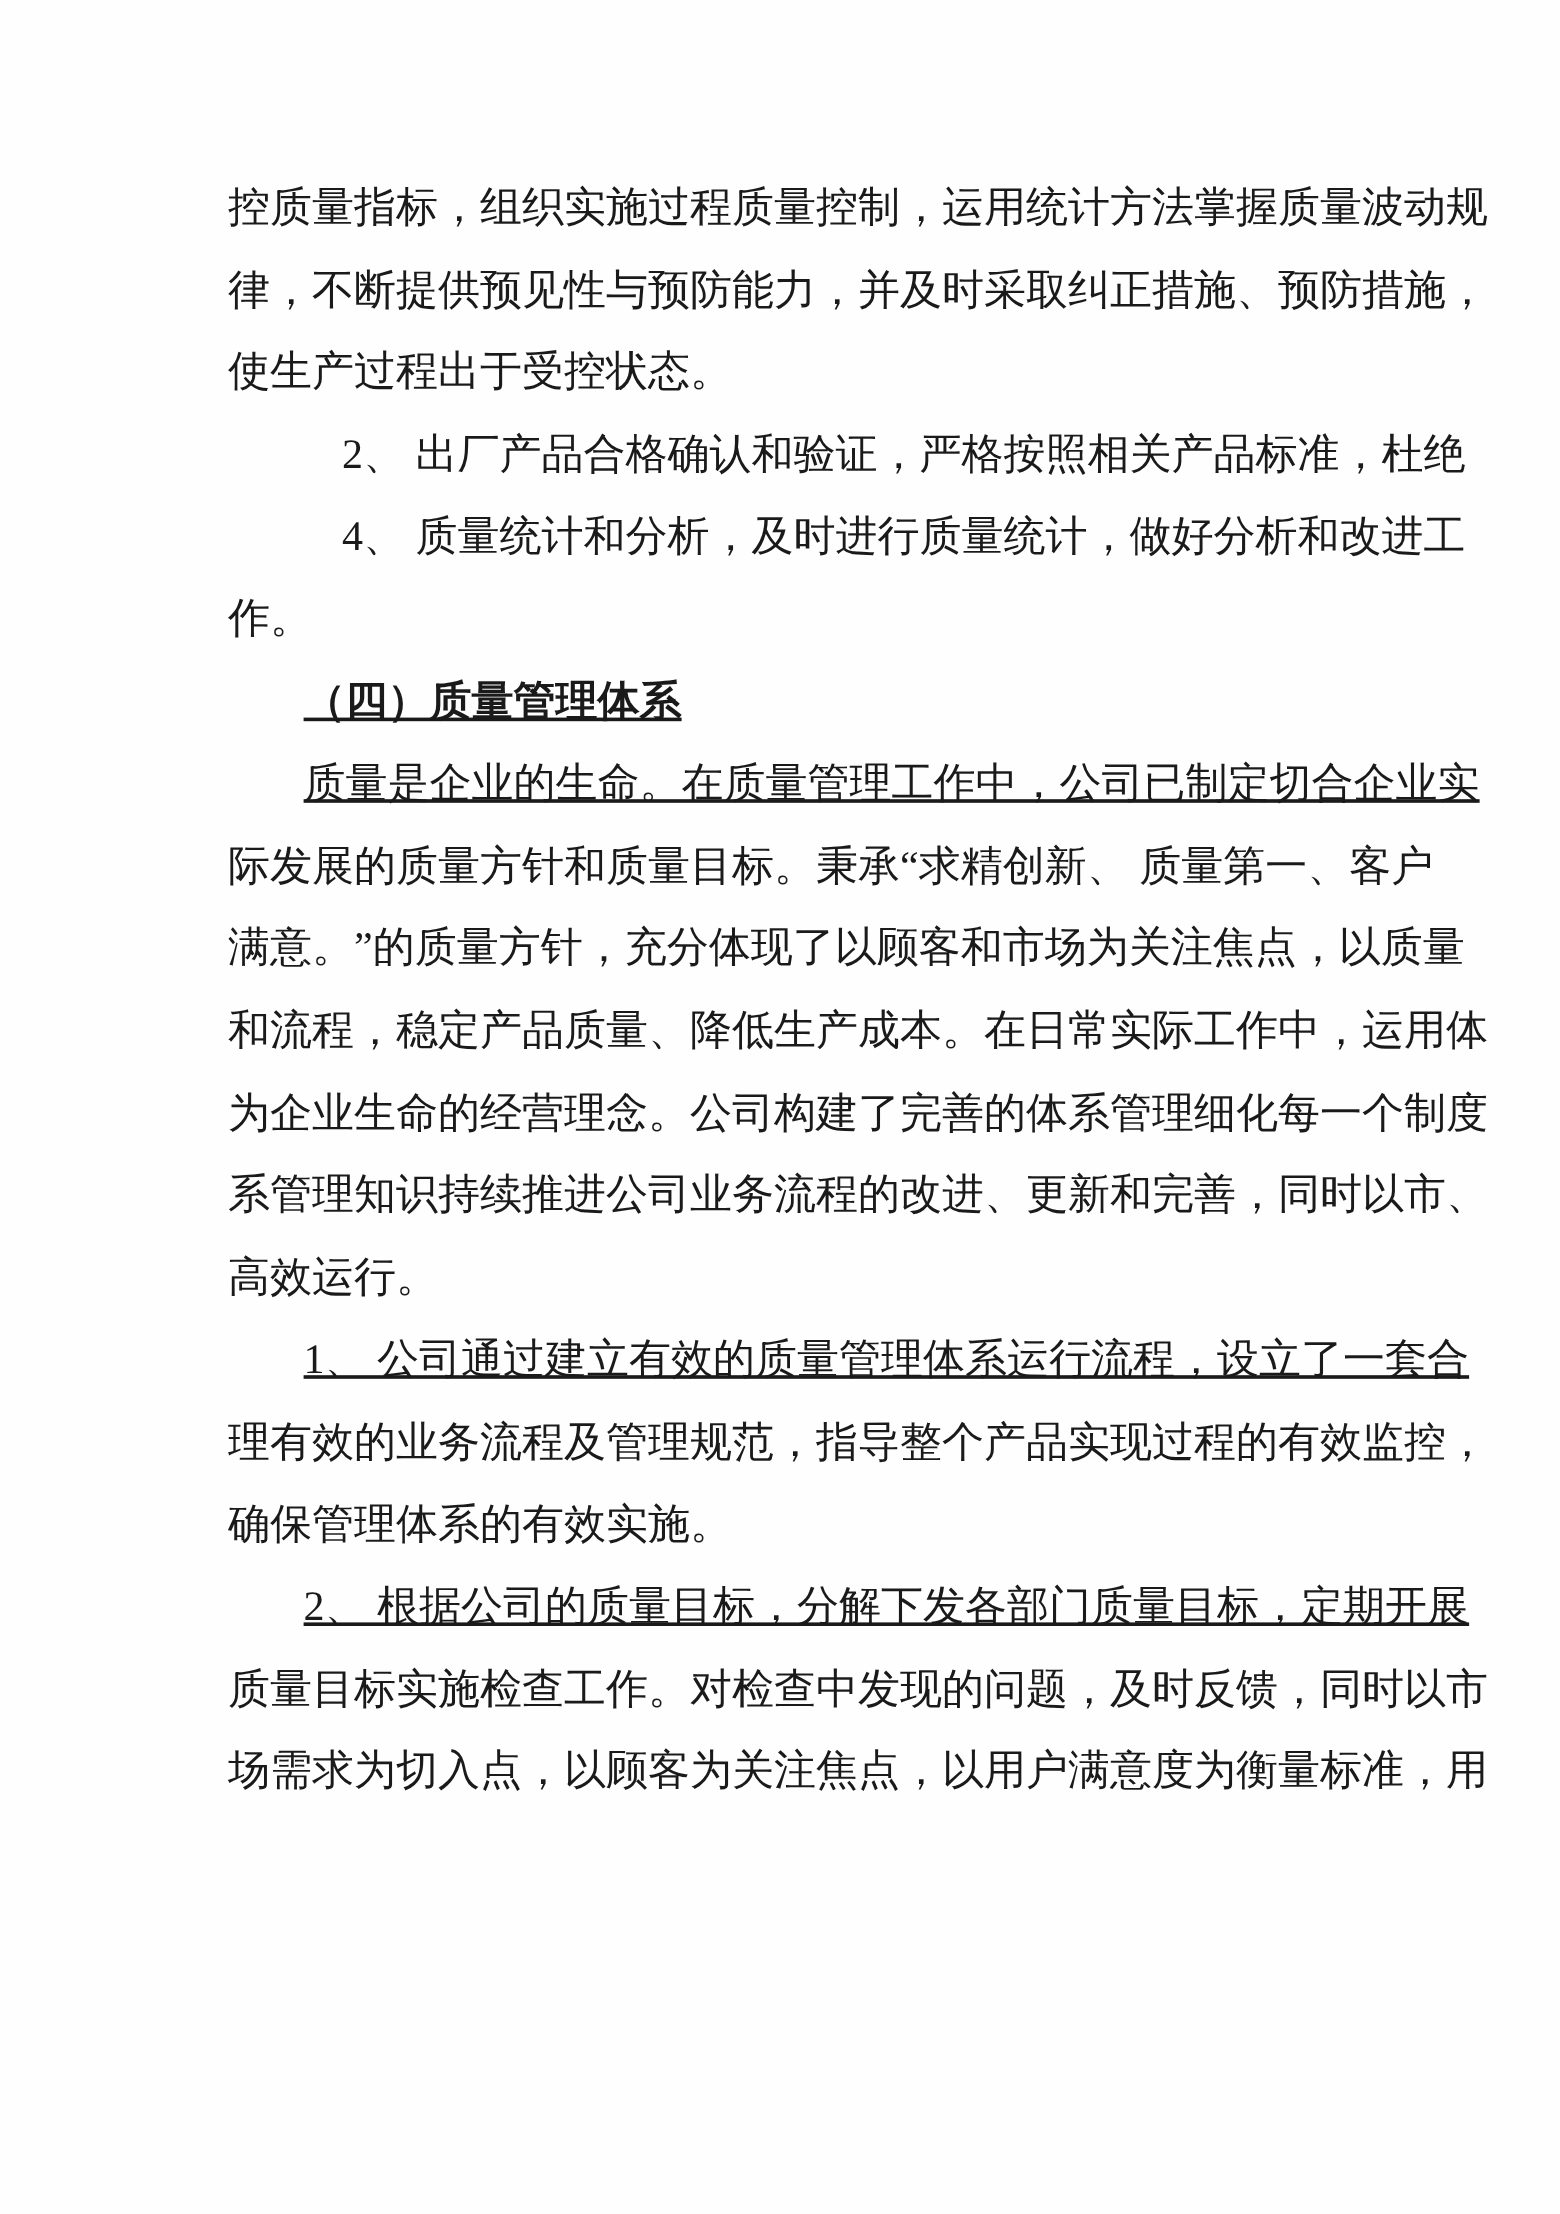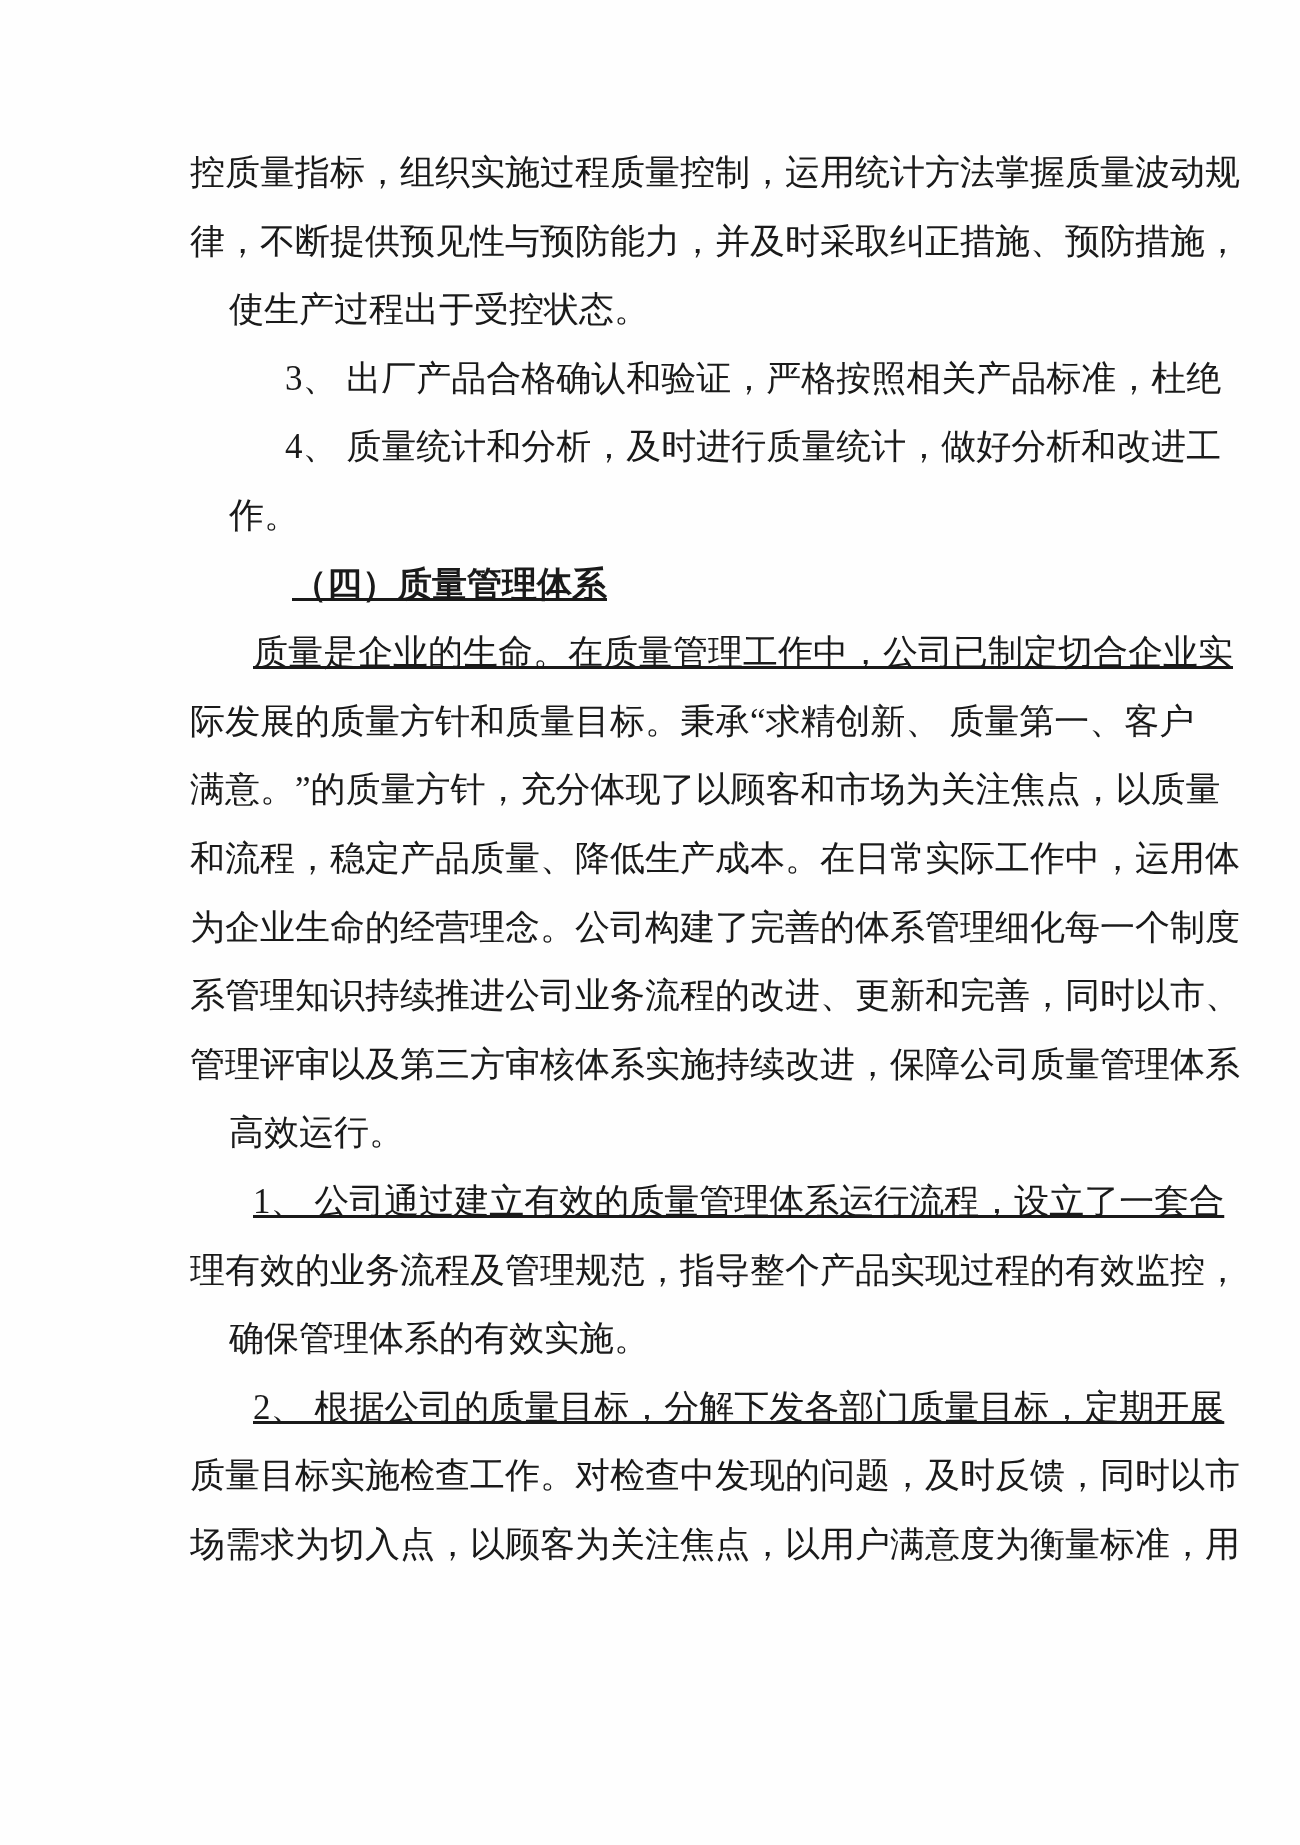--- a/index.html
+++ b/index.html
@@ -26,47 +26,45 @@
   }
   .line {
     height: 68.6px;
     white-space: nowrap;
     text-align: justify;
     text-align-last: justify;
   }
   .line.plain {
     text-align: left;
     text-align-last: left;
-    margin-left: 39px;
   }
   .ind2 { text-indent: 63px; text-decoration: underline; }
   .ind3 { text-indent: 95px; }
   .bold { font-weight: bold; }
   .wide { width: 1020px; }
 </style>
 </head>
 <body>
 
 <div class="page" style="background: rgb(254, 254, 254);">
   <div class="body-text" style="color: rgb(26, 26, 26);">
 
   <div class="line">控质量指标，组织实施过程质量控制，运用统计方法掌握质量波动规</div>
       <div class="line">律，不断提供预见性与预防能力，并及时采取纠正措施、预防措施，</div>
       <div class="line plain">使生产过程出于受控状态。</div>
-      <div class="line ind3">3、 出厂产品合格确认和验证，严格按照相关产品标准，杜绝</div>
+      <div class="line ind3">2、 出厂产品合格确认和验证，严格按照相关产品标准，杜绝</div>
       <div class="line ind3">4、 质量统计和分析，及时进行质量统计，做好分析和改进工</div>
       <div class="line plain">作。</div>
       <div class="line plain ind2 bold">（四）质量管理体系</div>
       <div class="line ind2">质量是企业的生命。在质量管理工作中，公司已制定切合企业实</div>
       <div class="line">际发展的质量方针和质量目标。秉承“求精创新、 质量第一、客户</div>
       <div class="line">满意。”的质量方针，充分体现了以顾客和市场为关注焦点，以质量</div>
       <div class="line">和流程，稳定产品质量、降低生产成本。在日常实际工作中，运用体</div>
       <div class="line">为企业生命的经营理念。公司构建了完善的体系管理细化每一个制度</div>
       <div class="line wide">系管理知识持续推进公司业务流程的改进、更新和完善，同时以市、</div>
-      <div class="line wide">管理评审以及第三方审核体系实施持续改进，保障公司质量管理体系</div>
       <div class="line plain">高效运行。</div>
       <div class="line ind2">1、 公司通过建立有效的质量管理体系运行流程，设立了一套合</div>
       <div class="line">理有效的业务流程及管理规范，指导整个产品实现过程的有效监控，</div>
       <div class="line plain">确保管理体系的有效实施。</div>
       <div class="line ind2">2、 根据公司的质量目标，分解下发各部门质量目标，定期开展</div>
       <div class="line">质量目标实施检查工作。对检查中发现的问题，及时反馈，同时以市</div>
       <div class="line">场需求为切入点，以顾客为关注焦点，以用户满意度为衡量标准，用</div>
     </div>
 </div>
 

